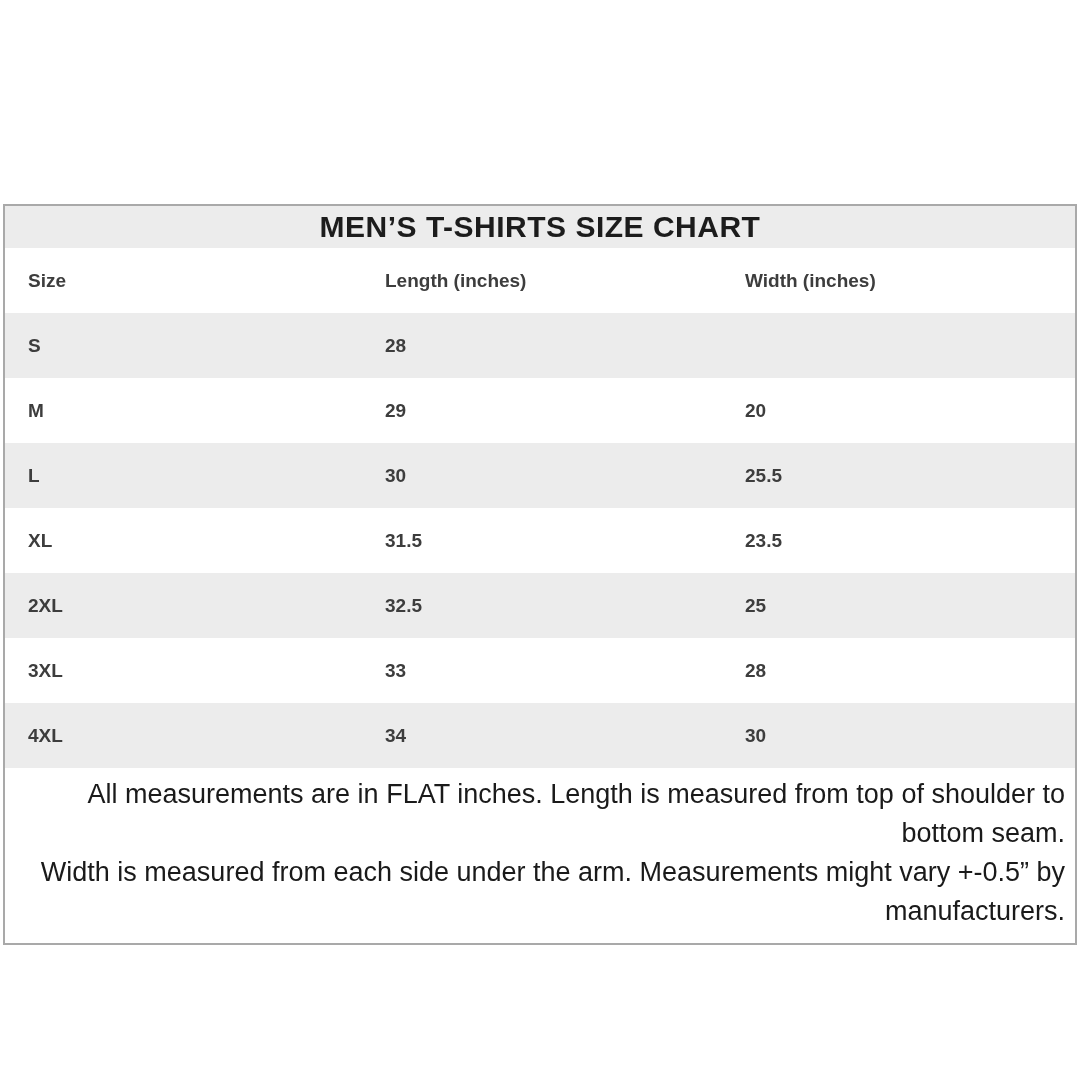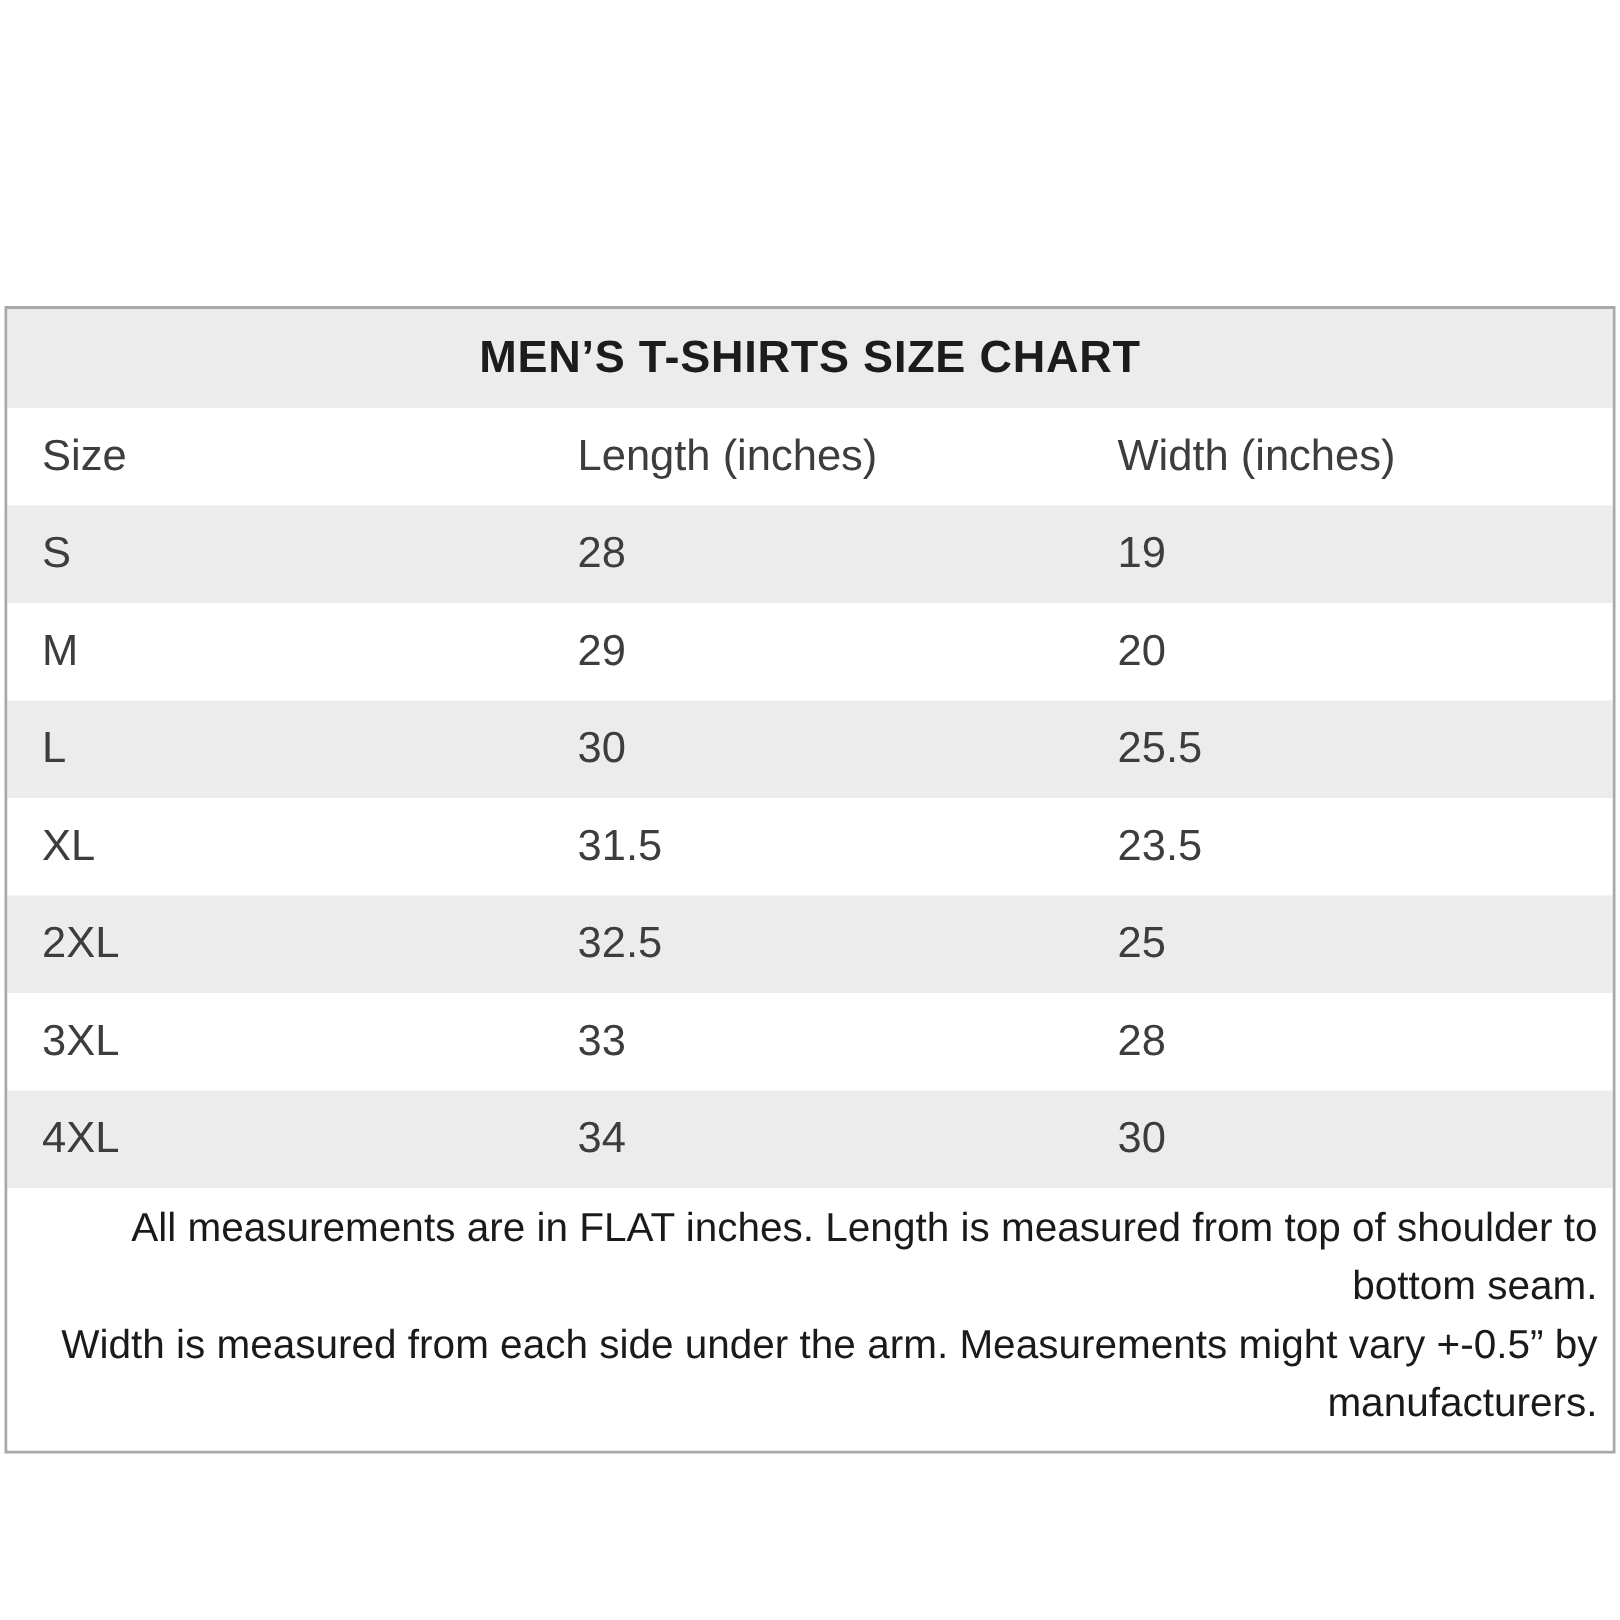--- a/index.html
+++ b/index.html
@@ -17,21 +17,21 @@
   }
   .chart-box {
     position: absolute;
     left: 3px;
     top: 204px;
     width: 1070px;
     border: 2px solid #a9a9a9;
     background: #ffffff;
   }
   .title-band {
-    height: 66px;
+    height: 42px;
     background: #ececec;
     display: flex;
     align-items: center;
     justify-content: center;
   }
   .title-band span {
     font-size: 30px;
     font-weight: 700;
     color: #1c1c1c;
     letter-spacing: 0.5px;
@@ -41,22 +41,22 @@
     display: grid;
     grid-template-columns: 357px 360px 1fr;
     align-items: center;
     padding-left: 23px;
     background: #ffffff;
   }
   .row.stripe {
     background: #ececec;
   }
   .cell {
-    font-size: 29px;
-    font-weight: 400;
+    font-size: 19px;
+    font-weight: 700;
     color: #3d3d3d;
   }
   .header-row .cell {
     color: #3d3d3d;
   }
   .footnote {
     background: #ffffff;
     padding: 7px 10px 12px 11px;
     text-align: right;
   }
@@ -78,21 +78,20 @@
 
     <div class="row header-row">
       <span class="cell">Size</span>
       <span class="cell">Length (inches)</span>
       <span class="cell">Width (inches)</span>
     </div>
 
     <div class="row stripe">
       <span class="cell">S</span>
       <span class="cell">28</span>
-      <span class="cell">19</span>
     </div>
 
     <div class="row">
       <span class="cell">M</span>
       <span class="cell">29</span>
       <span class="cell">20</span>
     </div>
 
     <div class="row stripe">
       <span class="cell">L</span>

